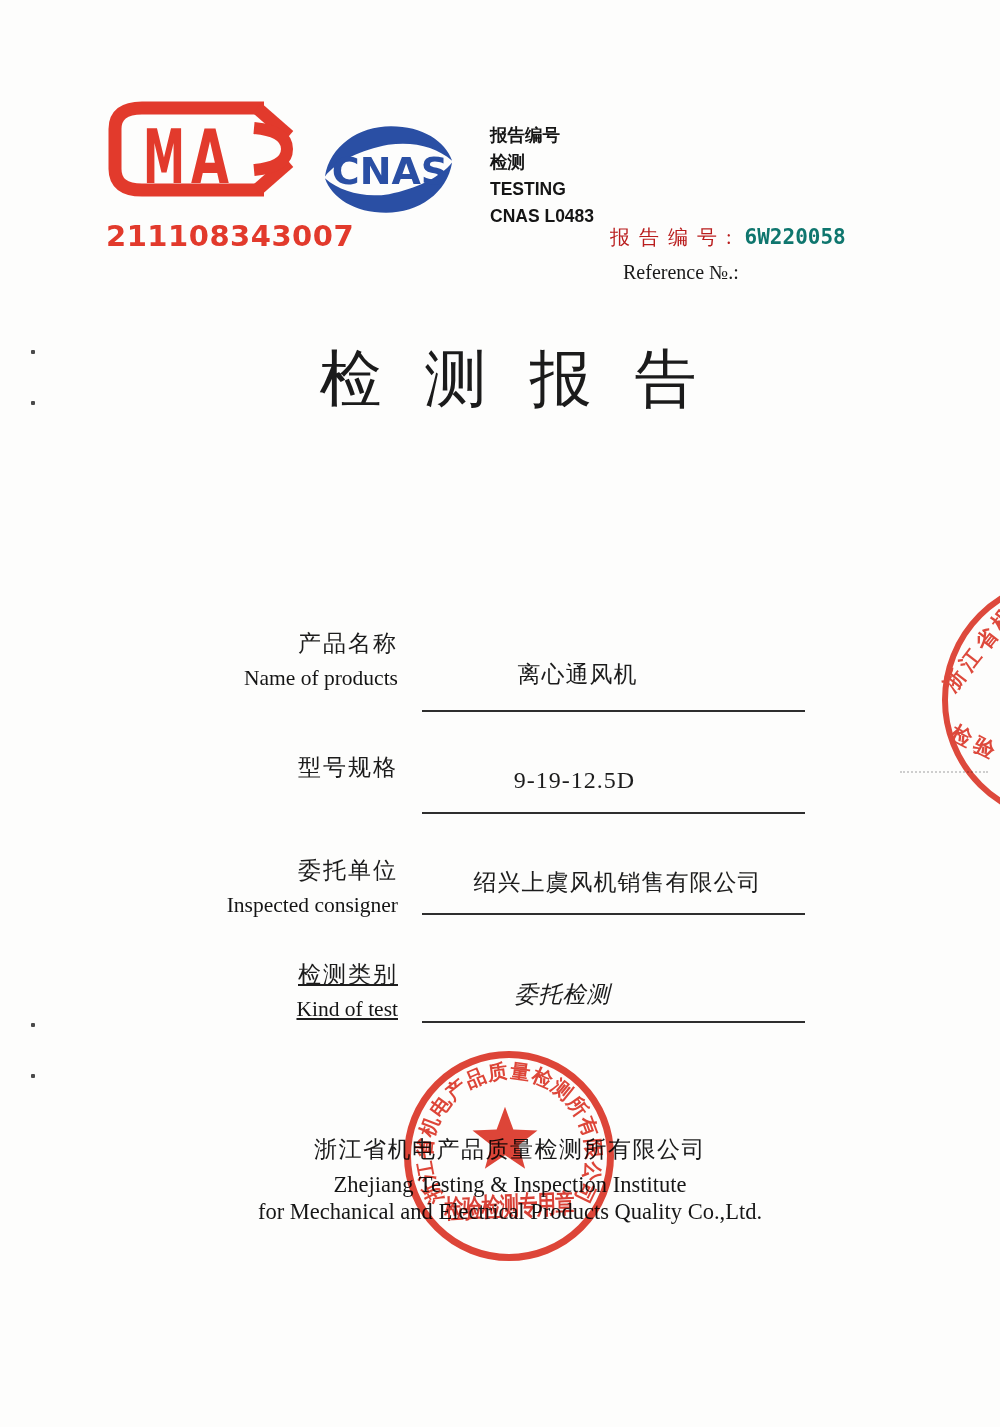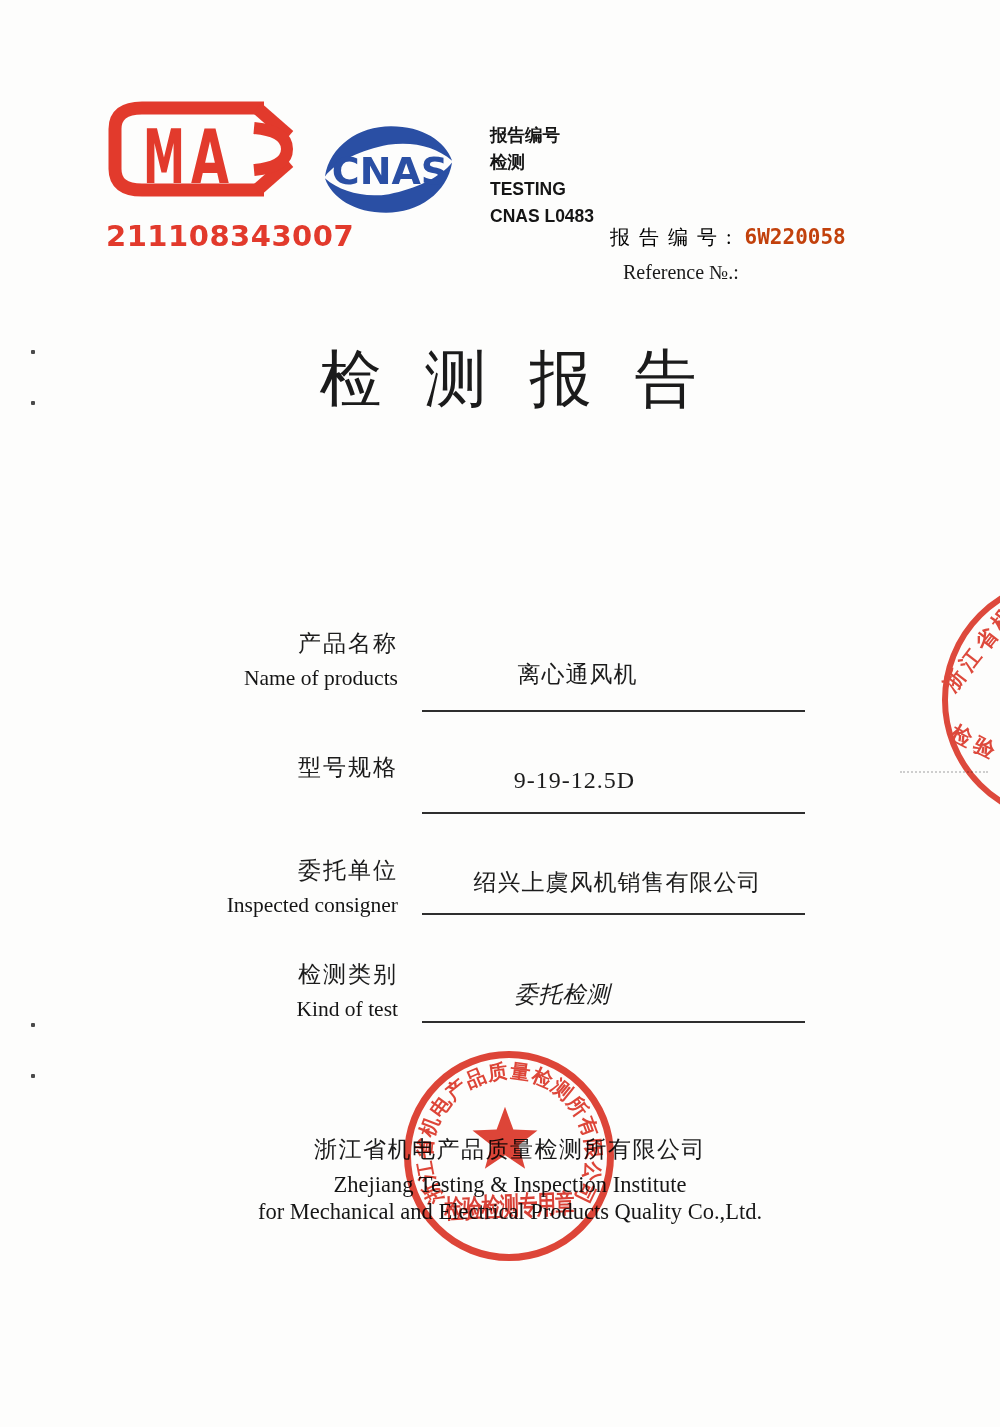--- a/index.html
+++ b/index.html
@@ -17,24 +17,24 @@
     font-family:"DejaVu Sans","Liberation Sans",sans-serif;
     font-weight:bold;font-size:29px;color:#e23a2c;letter-spacing:0.5px;
   }
   .cnas-logo{left:321px;top:119px;width:138px;height:101px;}
   .accred{
     left:490px;top:122px;
     font-family:"Liberation Sans","DejaVu Sans",sans-serif;
     font-weight:bold;font-size:17.5px;line-height:27px;color:#151515;
   }
   .report-no{left:610px;top:224px;white-space:nowrap;}
-  .report-no .zh{font-size:20px;letter-spacing:9px;color:#000000;}
+  .report-no .zh{font-size:20px;letter-spacing:9px;color:#b91c1c;}
   .report-no .num{
     font-family:"DejaVu Sans Mono","Liberation Mono",monospace;
-    font-weight:bold;font-size:21px;margin-left:4px;color:#c2410c;
+    font-weight:bold;font-size:21px;margin-left:4px;color:#0f766e;
   }
   .reference{left:623px;top:261px;font-size:20px;color:#1a1a1a;}
 
   
   .title-zh{
     left:8px;top:337px;width:100%;text-align:center;
     font-size:62px;letter-spacing:43px;padding-left:43px;box-sizing:border-box;
     color:#1b1b1b;font-weight:500;
   }
   .title-en{
@@ -44,21 +44,21 @@
 
   
   .f-label{position:absolute;left:95px;width:303px;text-align:right;}
   .f-zh{font-size:23px;letter-spacing:2px;color:#1c1c1c;}
   .f-en{font-size:21.5px;margin-top:7px;color:#151515;}
   .f-line{position:absolute;left:422px;width:383px;border-top:2px solid #2e2e2e;}
   .f-value{position:absolute;left:422px;width:383px;text-align:center;font-size:23px;color:#1c1c1c;letter-spacing:1px;}
   .r1 .f-label{top:628px;} .r1 .f-line{top:710px;} .r1 .f-value{top:659px;transform:translateX(-36px);}
   .r2 .f-label{top:752px;} .r2 .f-line{top:812px;} .r2 .f-value{top:767px;transform:translateX(-39px);font-size:24px;}
   .r3 .f-label{top:855px;} .r3 .f-line{top:913px;} .r3 .f-value{top:867px;transform:translateX(4px);}
-  .r4 .f-label{top:959px;} .r4 .f-line{top:1021px;} .r4 .f-value{top:979px;transform:translateX(-51px);font-style:italic;}
+  .r4 .f-label{top:959px;text-decoration:underline;} .r4 .f-line{top:1021px;} .r4 .f-value{top:979px;transform:translateX(-51px);font-style:italic;}
 
   
   .company-zh{left:10px;top:1134px;width:100%;text-align:center;font-size:23px;letter-spacing:1.5px;color:#1a1a1a;}
   .company-en1{left:10px;top:1172px;width:100%;text-align:center;font-size:22.5px;color:#161616;}
   .company-en2{left:10px;top:1199px;width:100%;text-align:center;font-size:22.5px;color:#161616;}
 
   
   .stamp-main{left:404px;top:1051px;width:210px;height:210px;mix-blend-mode:multiply;opacity:0.94;z-index:5;}
   .stamp-ring{position:absolute;left:0;top:0;width:196px;height:196px;border:7px solid #dd392b;border-radius:50%;}
   .stamp-star{position:absolute;left:63px;top:52px;}

